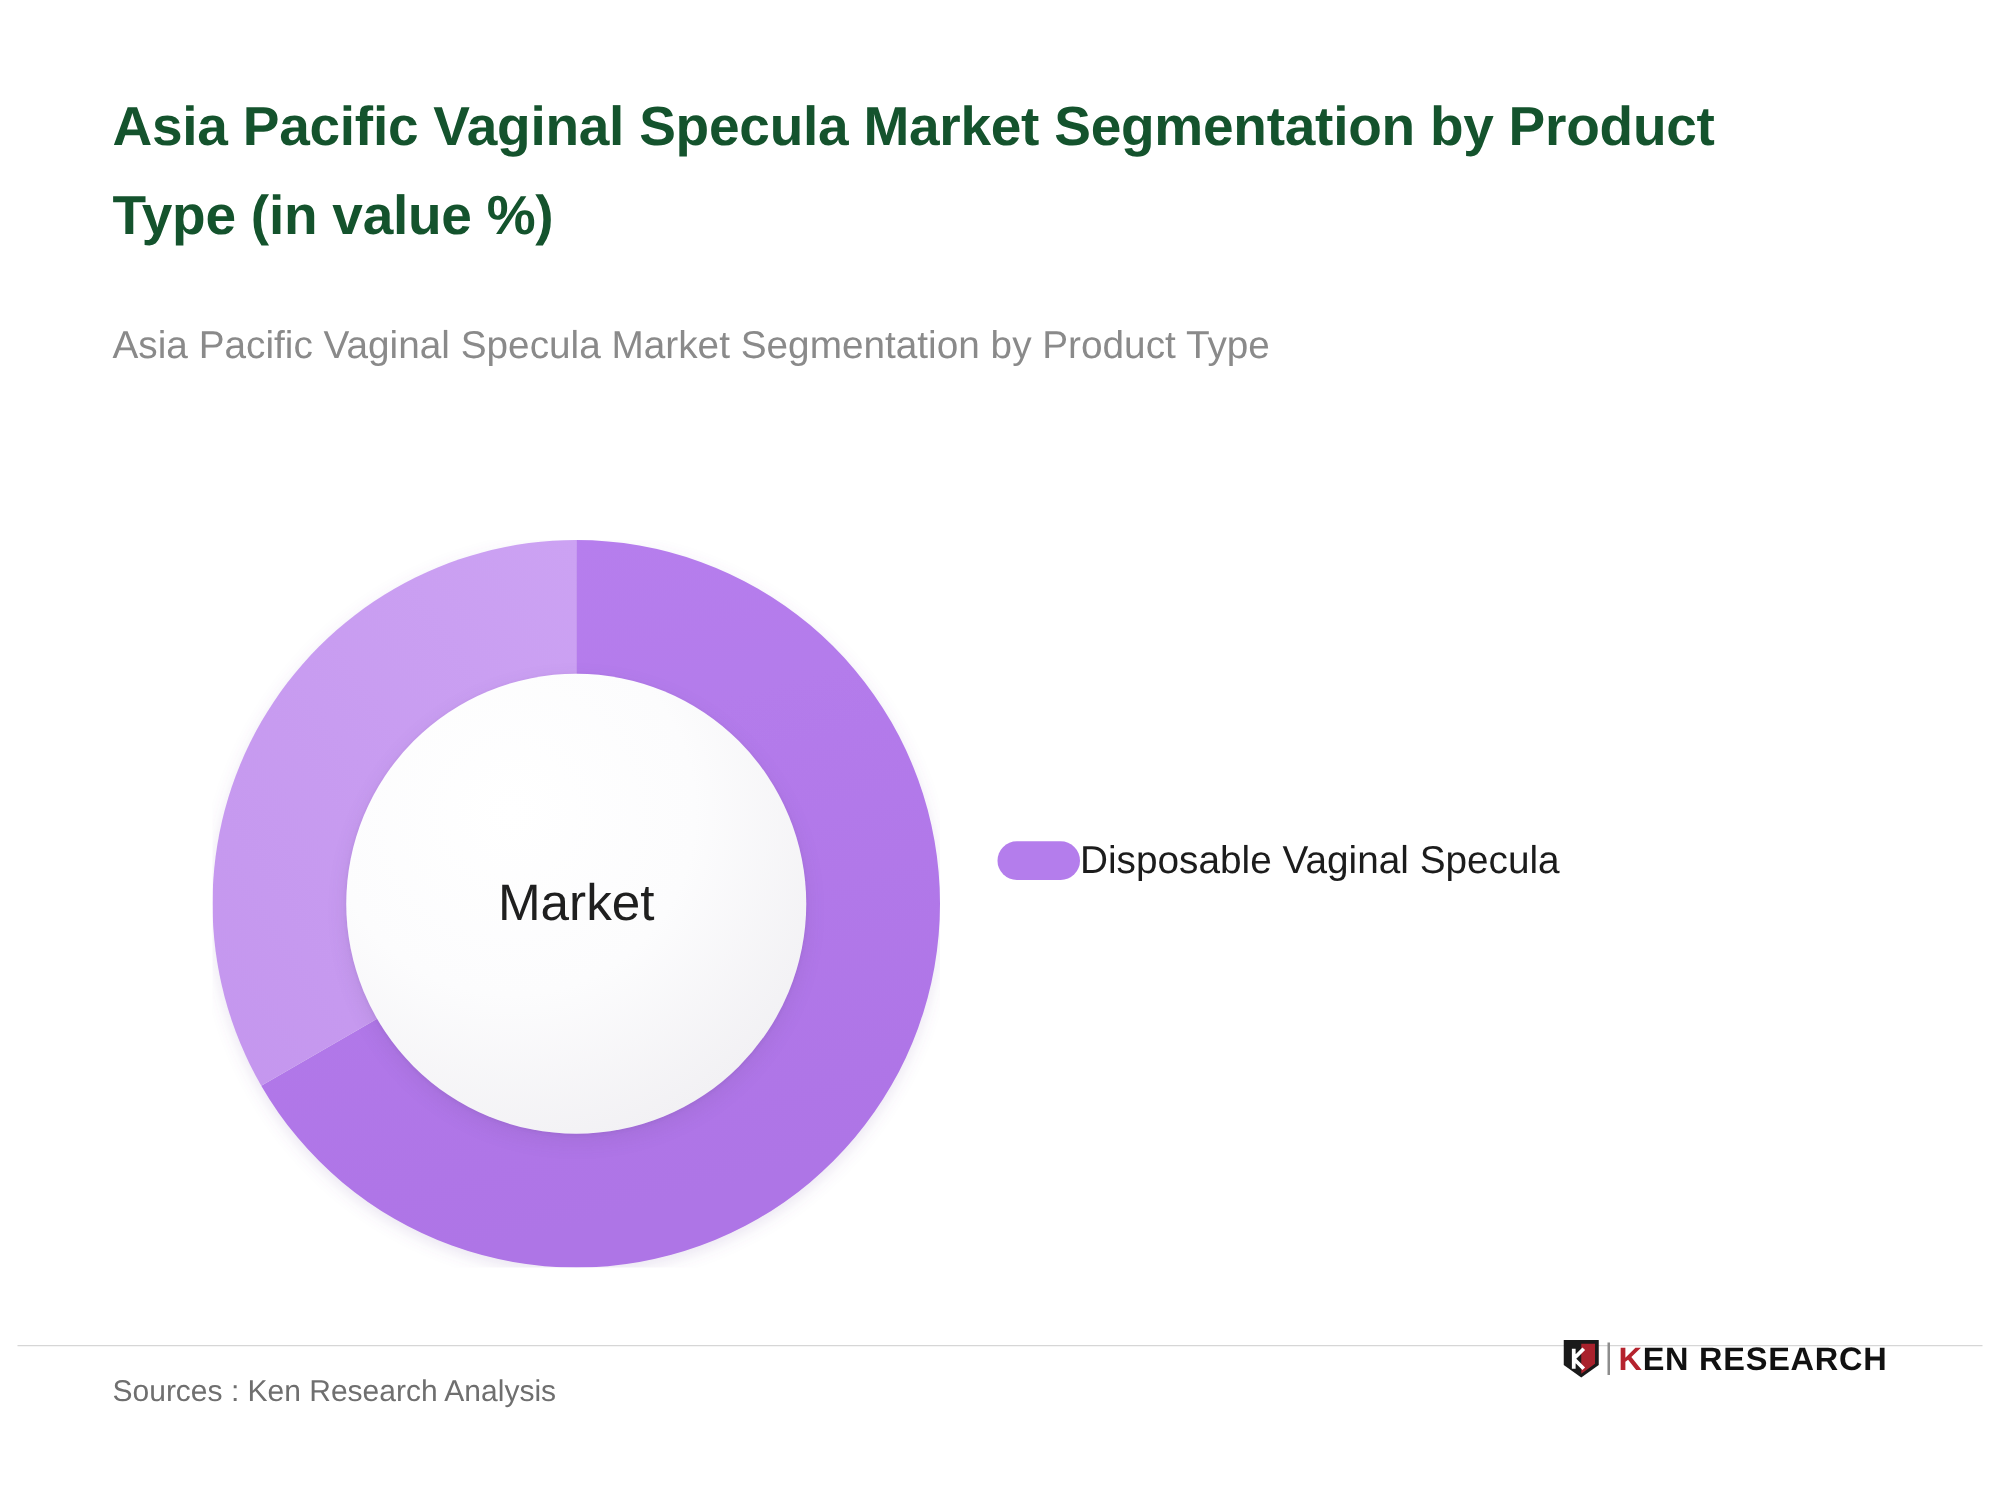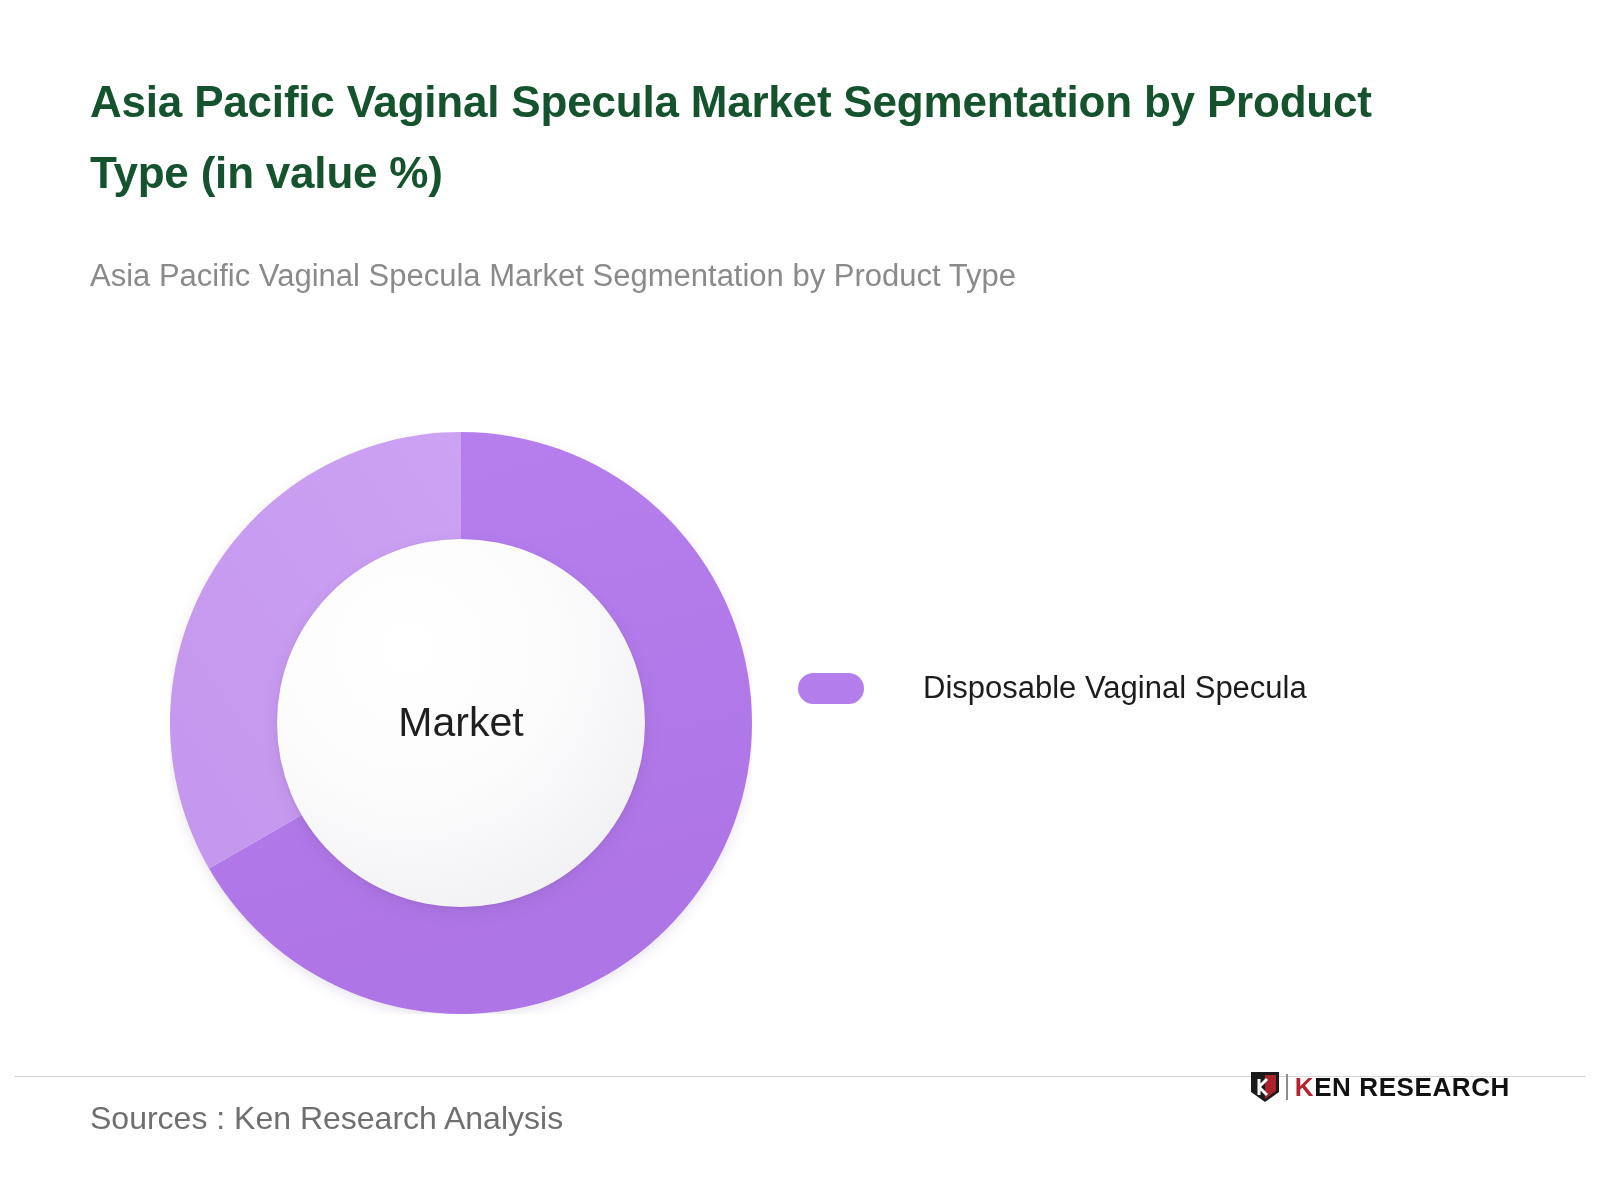--- a/index.html
+++ b/index.html
@@ -105,41 +105,40 @@
     align-items: center;
     height: 86px;
   }
   .legend-swatch {
     width: 66px;
     height: 31px;
     border-radius: 16px;
     flex: 0 0 auto;
   }
   .legend-label {
-    margin-left: 59px;
     font-size: 31px;
     color: #1c1c1c;
     white-space: nowrap;
     line-height: 1.2;
   }
 
   
   .footer-rule {
     position: absolute;
     left: 14px;
     top: 1076px;
     width: 1572px;
     height: 1px;
     background: #d6d6d6;
   }
   .footer-src {
     position: absolute;
     left: 90px;
     top: 1098px;
-    font-size: 32px;
+    font-size: 24px;
     color: #6f6f6f;
     line-height: 1.3;
   }
   .logo {
     position: absolute;
     right: 90px;
     top: 1070px;
     display: flex;
     align-items: center;
     height: 34px;

